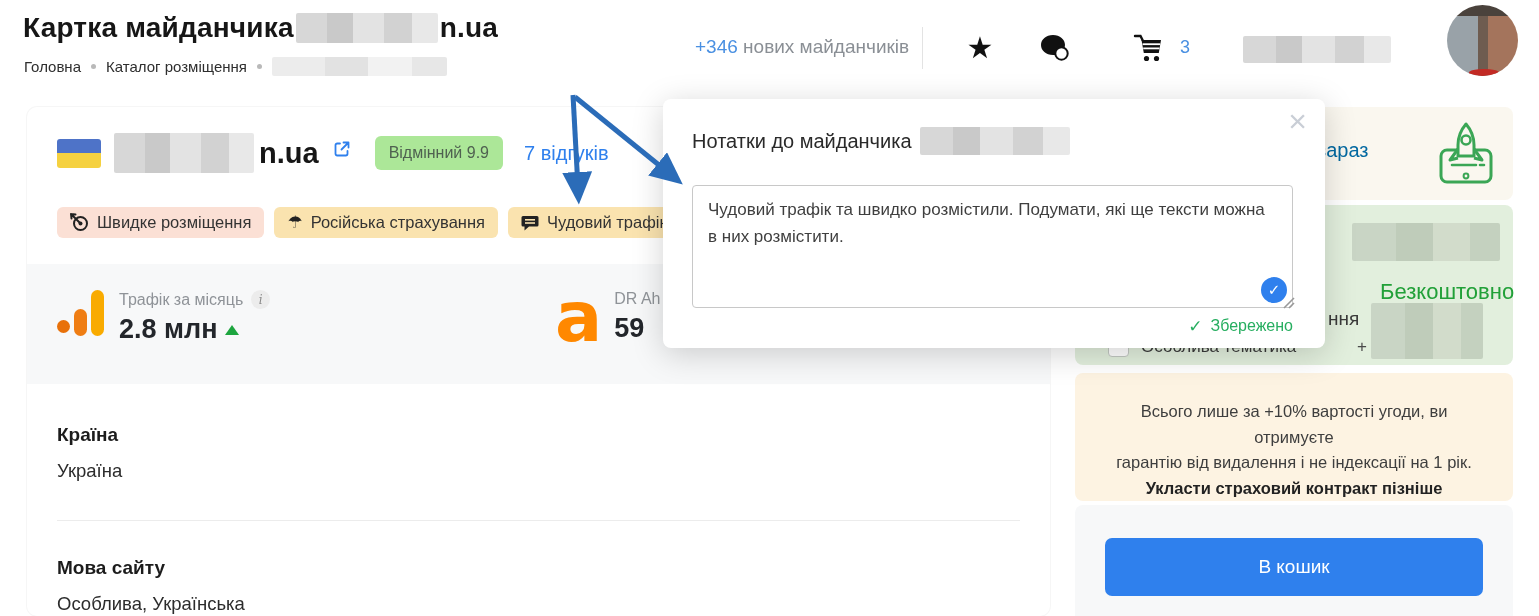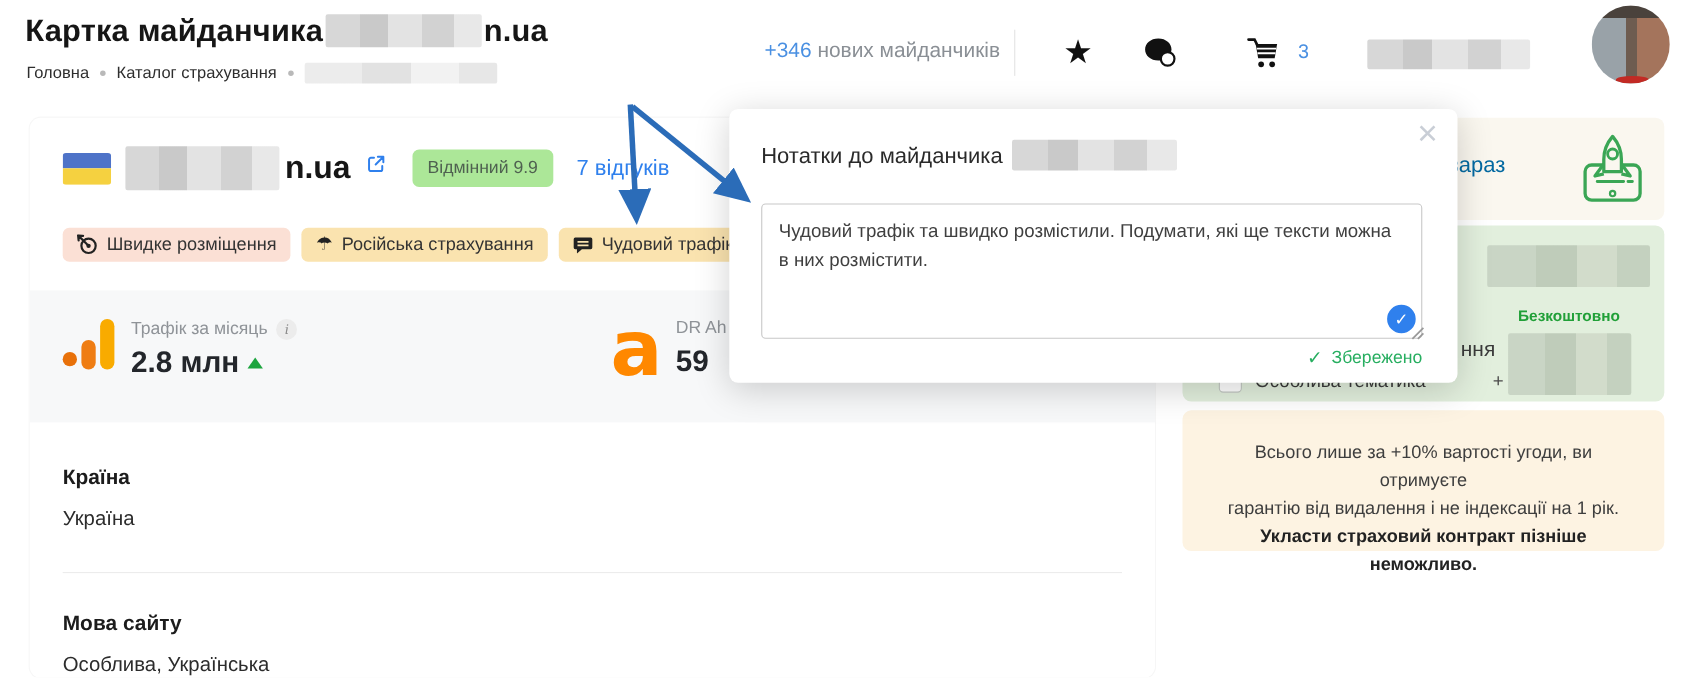--- a/index.html
+++ b/index.html
@@ -71,21 +71,21 @@
   .field-divider { margin-top:38px; border-top:1px solid #ececec; }
   .f2 { padding-top:36px; }
 
   
   .panel-sec { position:absolute; left:1075px; width:438px; border-radius:8px; }
   .sec-now { top:107px; height:93px; background:#faf7ef; }
   .now-text { position:absolute; left:242px; top:32px; font-size:20px; color:#0369a1; }
   .rocket { position:absolute; left:360px; top:13px; }
   .sec-free { top:205px; height:160px; background:#e2efdd; }
   .free-blur-1 { position:absolute; left:277px; top:18px; width:148px; height:38px; }
-  .free-label { position:absolute; left:305px; top:74px; font-size:14px; font-weight:bold; color:#21a038; }
+  .free-label { position:absolute; left:305px; top:74px; font-size:22px; font-weight:normal; color:#21a038; }
   .free-frag { position:absolute; left:253px; top:103px; font-size:19px; color:#3a3a3a; }
   .free-plus { position:absolute; left:282px; top:132px; font-size:17px; color:#4a4a4a; }
   .free-blur-2 { position:absolute; left:296px; top:98px; width:112px; height:56px; }
   .special-row { position:absolute; left:33px; top:131px; display:flex; align-items:center; gap:12px; }
   .checkbox { width:21px; height:21px; border:1.5px solid #c2c8c2; border-radius:4px; background:#fff; cursor:pointer; flex:none; }
   .special-label { font-size:17px; color:#3a3a3a; white-space:nowrap; }
   .sec-insurance { top:373px; height:128px; background:#fdf3e2; padding:26px 36px; text-align:center; font-size:16.5px; color:#3e3e3e; line-height:1.55; }
   .sec-insurance .bold-line { font-weight:bold; color:#222; }
   .sec-cart { top:505px; height:111px; background:#f7f8f9; border-radius:8px 8px 0 0; }
   .cart-btn { position:absolute; left:30px; top:33px; width:378px; height:58px; background:#2f80ed; border:none; border-radius:7px; color:#fff; font-size:19px; font-family:inherit; cursor:pointer; }
@@ -107,21 +107,21 @@
 </head>
 <body>
 
 <div id="app">
 
   <h1 class="page-title"><span>Картка майданчика</span><span class="blur"></span><span>n.ua</span></h1>
 
   <nav class="breadcrumb">
     <span class="crumb">Головна</span>
     <span class="crumb-dot"></span>
-    <span class="crumb">Каталог страхування</span>
+    <span class="crumb">Каталог розміщення</span>
     <span class="crumb-dot"></span>
     <span class="blur light" style="width:175px;height:19px;"></span>
   </nav>
 
   <div class="new-sites"><b>+346</b> <span>нових майданчиків</span></div>
   <div class="head-divider"></div>
 
   <div class="head-ico" style="left:962px;">
     <span class="star-glyph">★</span>
   </div>
@@ -252,20 +252,23 @@
       <span class="special-label">Особлива тематика</span>
     </div>
   </section>
 
   <section class="panel-sec sec-insurance">
     <div>Всього лише за +10% вартості угоди, ви отримуєте</div>
     <div>гарантію від видалення і не індексації на 1 рік.</div>
     <div class="bold-line">Укласти страховий контракт пізніше неможливо.</div>
   </section>
 
+  <section class="panel-sec sec-cart">
+    <button class="cart-btn">В кошик</button>
+  </section>
 
   <div class="modal">
     <span class="modal-close">×</span>
     <div class="modal-title"><span>Нотатки до майданчика</span><span class="blur"></span></div>
     <textarea class="note-area" style="">Чудовий трафік та швидко розмістили. Подумати, які ще тексти можна в них розмістити.</textarea>
     <div class="save-check">
         <span>✓</span>
       </div>
     <svg class="resize-handle" width="13" height="13" viewBox="0 0 13 13">
       <line x1="2" y1="12" x2="12" y2="2" stroke="#999" stroke-width="1.6"></line>

